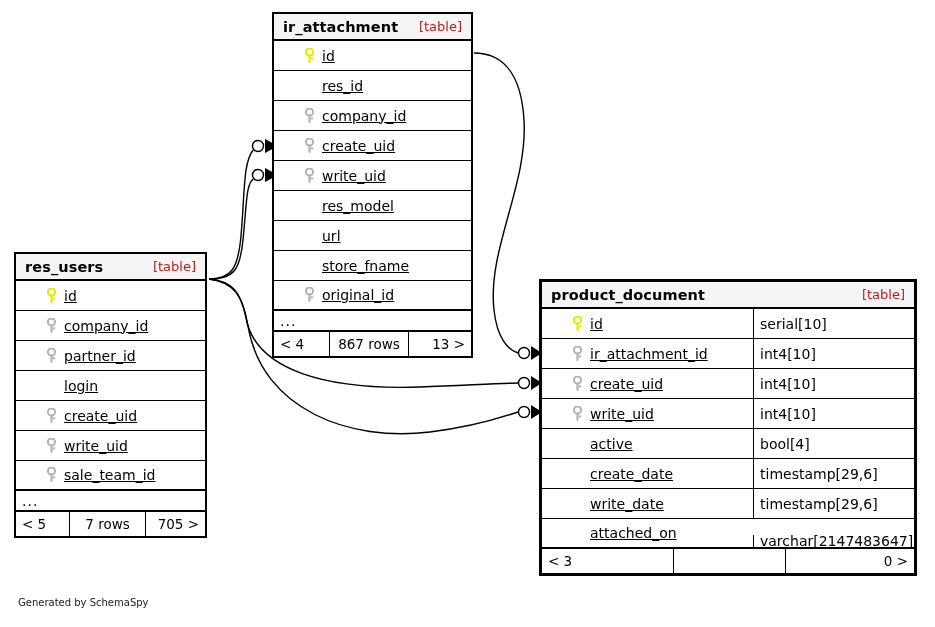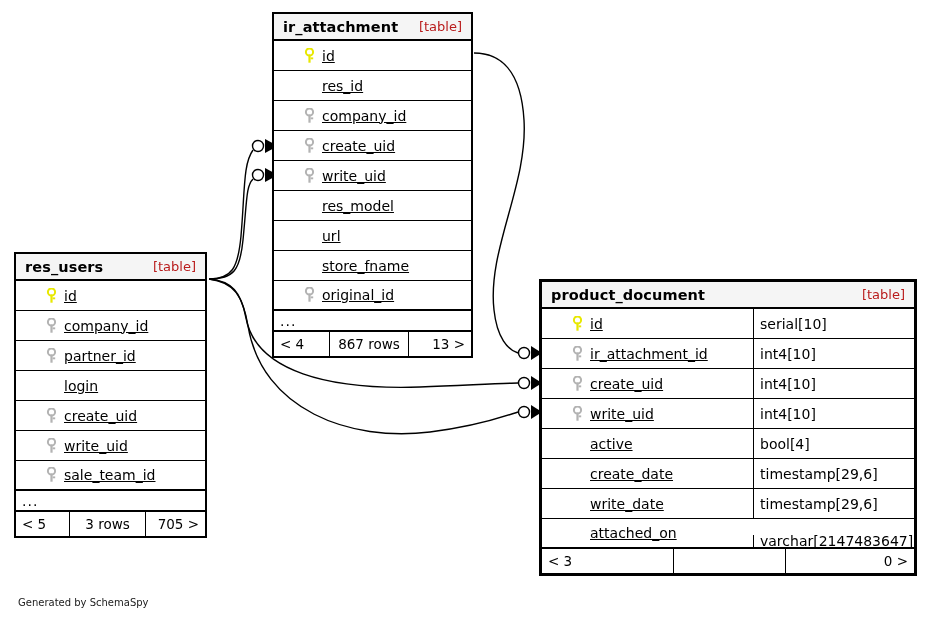--- a/index.html
+++ b/index.html
@@ -370,21 +370,21 @@
                   <rect x="6.6" y="9.4" width="2.6" height="1.9" fill="#b3b3b3"></rect>
                 </svg>
               </span>
             </span>
             <span class="col-label">sale_team_id</span>
           </div>
         </div>
         <div class="ellipsis-row">...</div>
         <div class="footer-row">
           <div class="footer-cell fc-left" style="flex:0 0 54px">&lt; 5</div>
-          <div class="footer-cell fc-mid" style="flex:0 0 76px">3 rows</div>
+          <div class="footer-cell fc-mid" style="flex:0 0 76px">7 rows</div>
           <div class="footer-cell fc-right" style="flex:1 1 auto">705 &gt;</div>
         </div>
       </div>
       <div class="table-box bold-border" style="left: 539px; top: 279px; width: 378px; text-align: center;">
         <div class="tbl-header">
           <span class="tbl-name">product_document</span>
           <span class="tbl-tag">[table]</span>
         </div>
         <div class="row">
           <div class="col-name" style="flex: 0 0 211px;">

